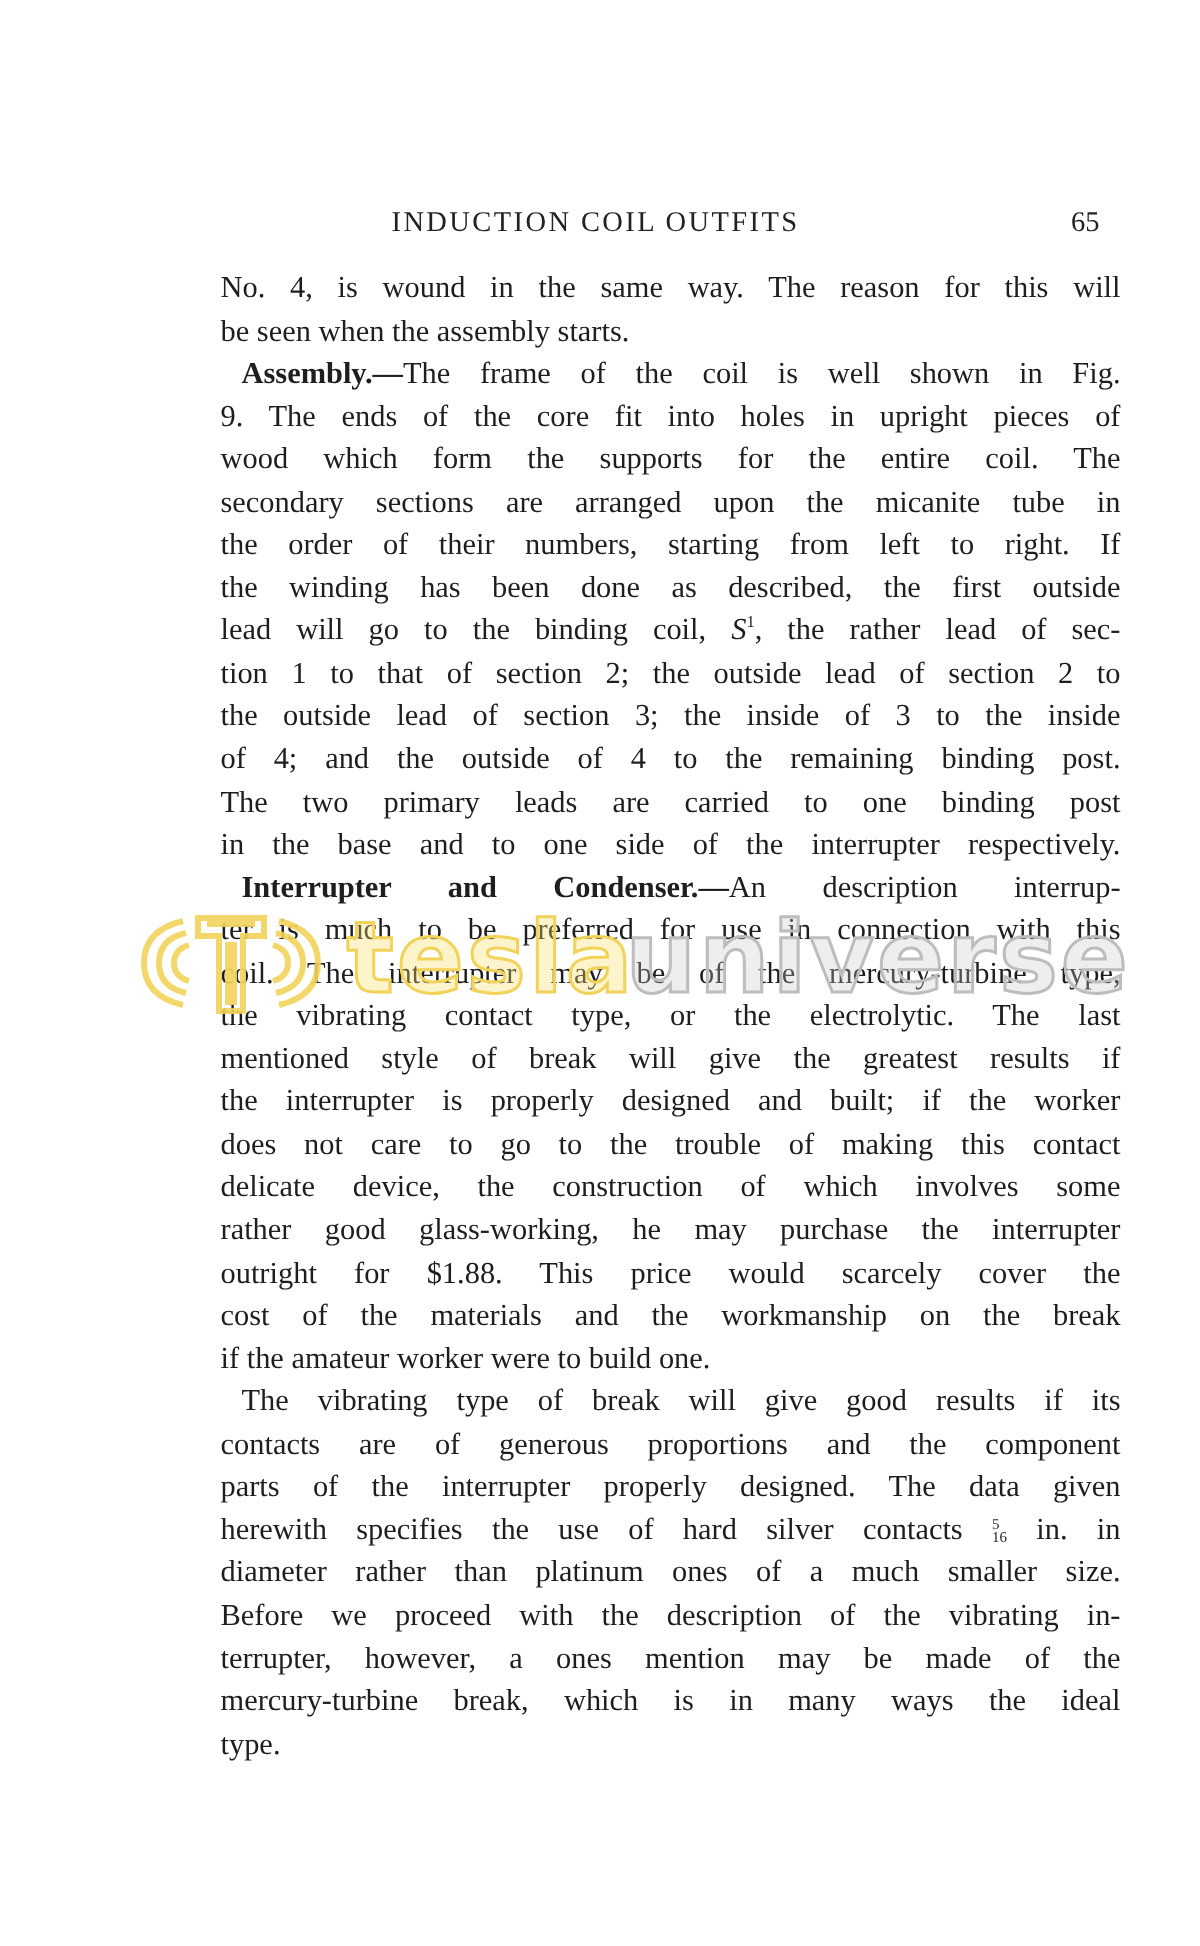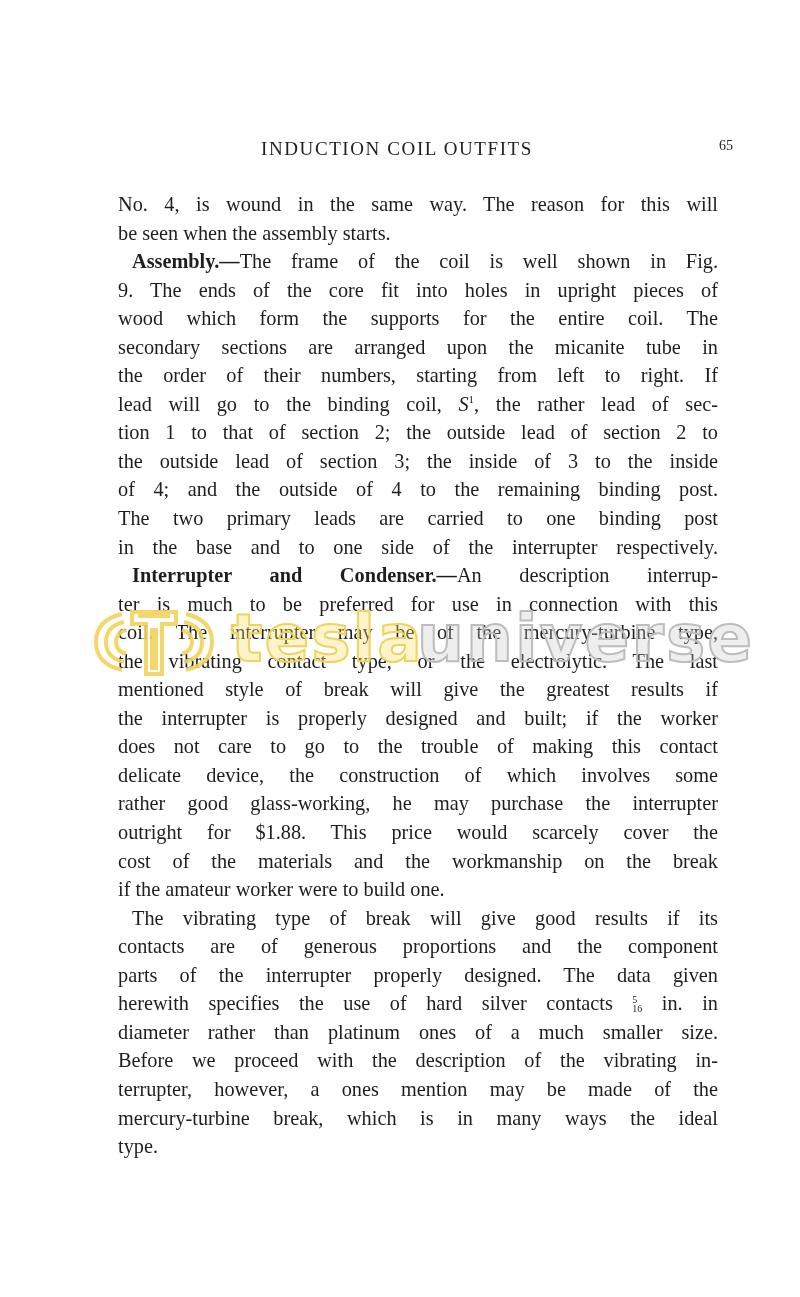--- a/index.html
+++ b/index.html
@@ -1,23 +1,23 @@
 <!DOCTYPE html>
 <html><head>
 <meta charset="utf-8">
 <style>
   html, body { margin:0; padding:0; background:#ffffff; }
   body { width:800px; height:1297px; position:relative; overflow:hidden;
          font-family:"Liberation Serif","DejaVu Serif",serif; color:#1e1e1e; }
   .page { position:absolute; left:0; top:0; width:728px; height:1297px; }
   .running-head { position:absolute; top:138px; left:133px; width:600px; height:24px; }
   .running-title { position:absolute; left:128px; top:0; font-size:19px; letter-spacing:1.6px; color:#222; }
-  .page-number { position:absolute; right:0; top:0; font-size:14px; color:#222; }
-  .body-text { position:absolute; left:118px; top:178px; width:600px; font-size:20.3px;
-               line-height:28.55px; text-align:justify;margin-top:12px; }
+  .page-number { position:absolute; right:0; top:0; font-size:19px; color:#222; }
+  .body-text { position:absolute; left:147px; top:178px; width:600px; font-size:20.3px;
+               line-height:28.55px; text-align:justify; }
   .line { display:block; height:28.55px; white-space:nowrap; text-align:justify; text-align-last:justify; }
   .line.last { text-align-last:left; }
   .indent { padding-left:14px; }
   .b { font-weight:bold; }
   sup { font-size:11px; vertical-align:8px; line-height:0; }
   .frac { display:inline-block; font-size:10px; line-height:9px; vertical-align:-2px; text-align:center; }
   .frac span { display:block; }
   .watermark { position:absolute; left:92px; top:606px; width:650px; height:72px; pointer-events:none; }
   .wm-logo { position:absolute; left:0; top:0; width:124px; height:72px; }
   .wm-text { position:absolute; top:-6px; font-family:"DejaVu Sans",sans-serif; font-size:66px;
@@ -36,20 +36,21 @@
   </div>
 
   <div class="body-text">
     <span class="line">No. 4, is wound in the same way.  The reason for this will</span>
     <span class="line last">be seen when the assembly starts.</span>
     <span class="line indent"><span class="b">Assembly.—</span><span>The frame of the coil is well shown in Fig.</span></span>
     <span class="line">9.  The ends of the core fit into holes in upright pieces of</span>
     <span class="line">wood which form the supports for the entire coil.  The</span>
     <span class="line">secondary sections are arranged upon the micanite tube in</span>
     <span class="line">the order of their numbers, starting from left to right.  If</span>
+    <span class="line">the winding has been done as described, the first outside</span>
     <span class="line"><span>lead will go to the binding coil, </span><i>S</i><sup>1</sup><span>, the rather lead of sec-</span></span>
     <span class="line">tion 1 to that of section 2; the outside lead of section 2 to</span>
     <span class="line">the outside lead of section 3; the inside of 3 to the inside</span>
     <span class="line">of 4; and the outside of 4 to the remaining binding post.</span>
     <span class="line">The two primary leads are carried to one binding post</span>
     <span class="line">in the base and to one side of the interrupter respectively.</span>
     <span class="line indent"><span class="b">Interrupter and Condenser.—</span><span>An description interrup-</span></span>
     <span class="line">ter is much to be preferred for use in connection with this</span>
     <span class="line">coil.  The interrupter may be of the mercury-turbine type,</span>
     <span class="line">the vibrating contact type, or the electrolytic.  The last</span>

